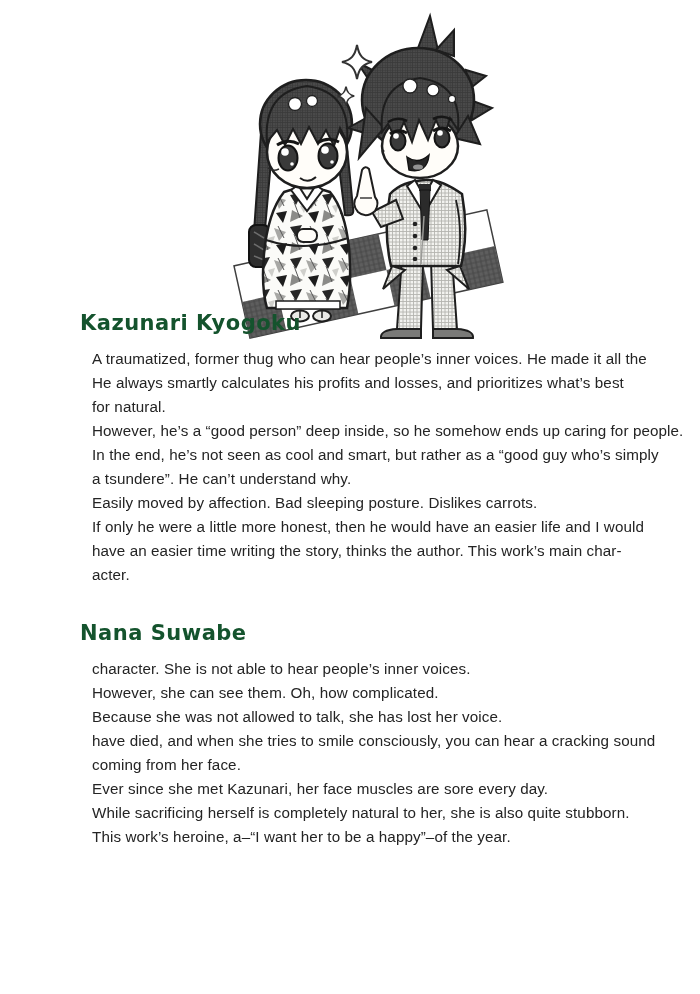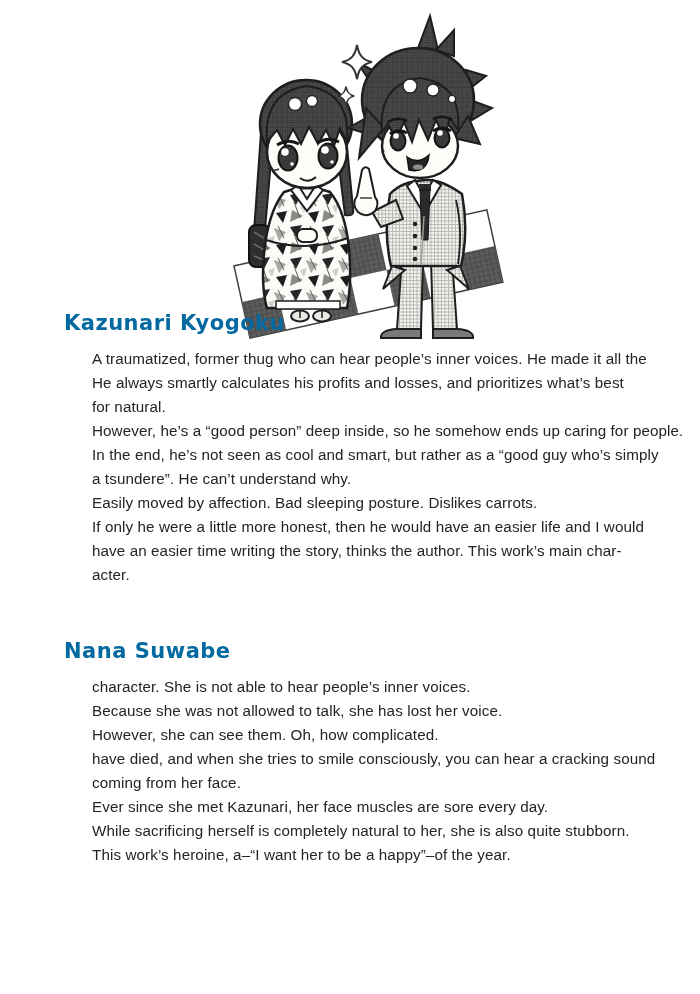--- a/index.html
+++ b/index.html
@@ -2,23 +2,23 @@
 <html><head>
 <meta charset="utf-8">
 <style>
   html,body{margin:0;padding:0;}
   body{width:700px;height:994px;background:#ffffff;overflow:hidden;}
   .page{position:relative;width:700px;height:994px;background:#ffffff;
         font-family:"Liberation Sans",sans-serif;color:#1f1f1f;}
   .illustration{position:absolute;left:0;top:0;width:700px;height:360px;}
   .profile{position:absolute;left:64px;width:592px;}
   .profile.kazunari{top:310px;}
-  .profile.nana{top:638px;}
+  .profile.nana{top:620px;}
   .char-heading{font-size:21px;font-weight:700;letter-spacing:0.5px;
-                color:#0369a1;margin:0 0 11px 0;line-height:26px;
+                color:#14532d;margin:0 0 11px 16px;line-height:26px;
                 font-family:"DejaVu Sans",sans-serif;}
   .profile-lines{font-size:15.2px;line-height:24px;color:#242424;
                  letter-spacing:0.1px;}
   .profile-lines .line{white-space:nowrap;margin-left:28px;}
 </style>
 </head>
 <body>
 
 <div class="page">
 
@@ -180,22 +180,22 @@
       <div class="line">If only he were a little more honest, then he would have an easier life and I would</div>
       <div class="line">have an easier time writing the story, thinks the author. This work’s main char-</div>
       <div class="line">acter.</div>
     </div>
   </section>
 
   <section class="profile nana">
     <h2 class="char-heading">Nana Suwabe</h2>
     <div class="profile-lines">
       <div class="line">character. She is not able to hear people’s inner voices.</div>
+      <div class="line">However, she can see them. Oh, how complicated.</div>
       <div class="line">Because she was not allowed to talk, she has lost her voice.</div>
-      <div class="line">However, she can see them. Oh, how complicated.</div>
       <div class="line">have died, and when she tries to smile consciously, you can hear a cracking sound</div>
       <div class="line">coming from her face.</div>
       <div class="line">Ever since she met Kazunari, her face muscles are sore every day.</div>
       <div class="line">While sacrificing herself is completely natural to her, she is also quite stubborn.</div>
       <div class="line">This work’s heroine, a–“I want her to be a happy”–of the year.</div>
     </div>
   </section>
 
 </div>
 

